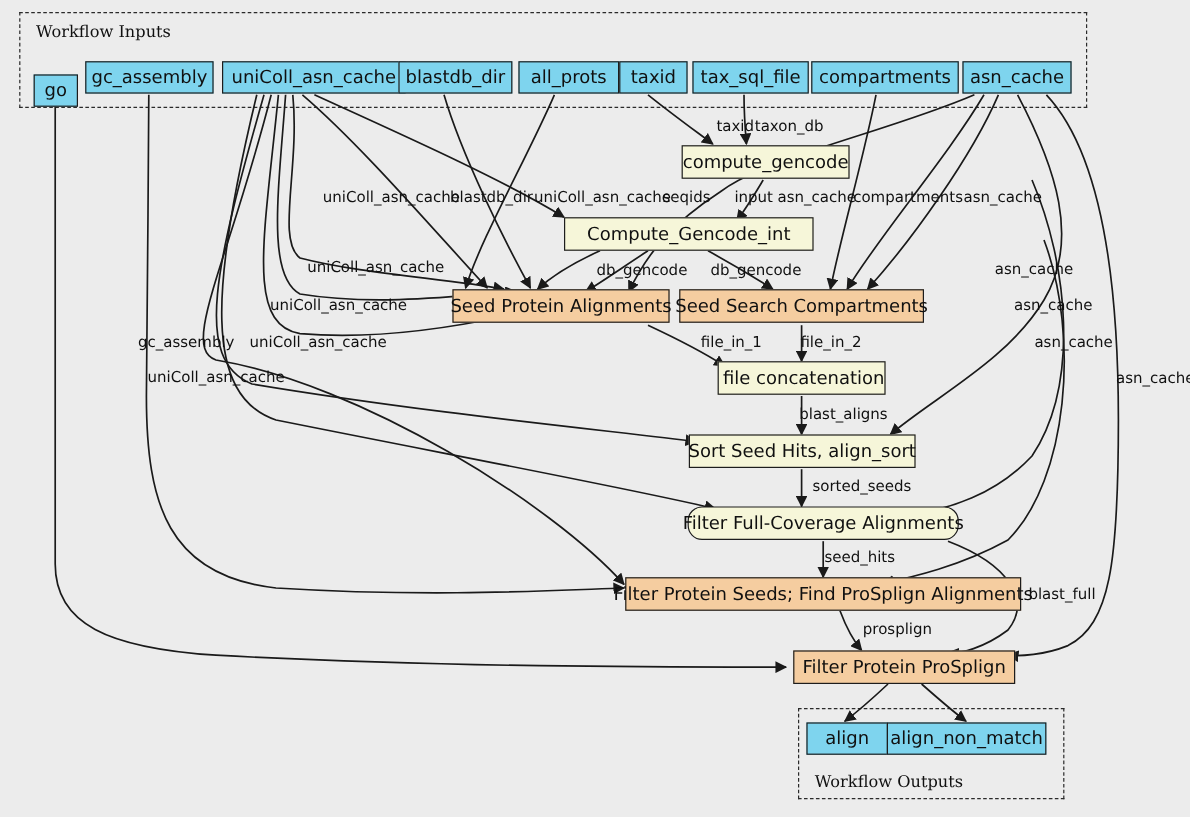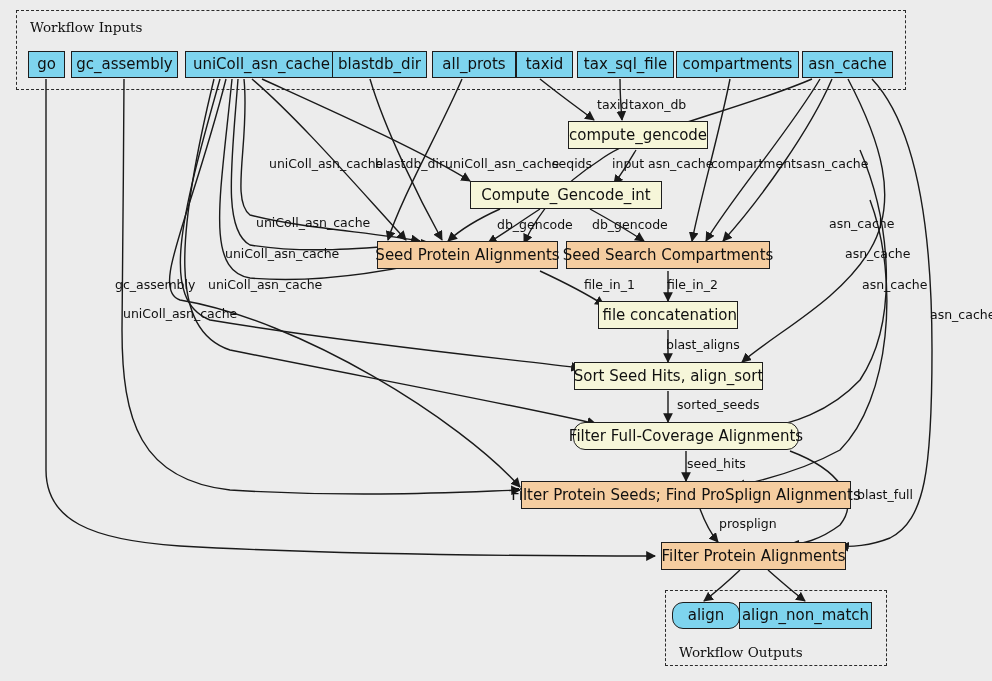--- a/index.html
+++ b/index.html
@@ -163,21 +163,21 @@
       <path class="edge-path" marker-end="url(#arrow)" d="M 790,451 C 840,470 860,500 840,525 C 820,540 800,545 790,544"></path>
 
       <path class="edge-path" d="M 872,79 C 920,130 932,240 932,350"></path>
       <path class="edge-path" marker-end="url(#arrow)" d="M 932,350 C 932,470 925,520 890,538 C 870,546 850,547 840,546"></path>
 
       <path class="edge-path" marker-end="url(#arrow)" d="M 740,570 C 724,585 712,595 704,601"></path>
       <path class="edge-path" marker-end="url(#arrow)" d="M 768,570 C 785,585 797,595 805,601"></path>
     </g>
   </svg>
 
-  <div class="node node-input" style="left:28px; top:51px; width:37px;">
+  <div class="node node-input" style="left:28px; top:62px; width:37px;">
     <span>go</span>
   </div>
   <div class="node node-input" style="left:71px; top:51px; width:107px;">
     <span>gc_assembly</span>
   </div>
   <div class="node node-input" style="left:185px; top:51px; width:153px;">
     <span>uniColl_asn_cache</span>
   </div>
   <div class="node node-input" style="left:332px; top:51px; width:95px;">
     <span>blastdb_dir</span>
@@ -194,21 +194,21 @@
   <div class="node node-input" style="left:676px; top:51px; width:123px;">
     <span>compartments</span>
   </div>
   <div class="node node-input" style="left:802px; top:51px; width:91px;">
     <span>asn_cache</span>
   </div>
 
   <div class="node node-tool" style="left:568px; top:121px; width:140px;">
     <span>compute_gencode</span>
   </div>
-  <div class="node node-tool" style="left:470px; top:181px; width:192px;">
+  <div class="node node-tool" style="left:470px; top:181px; width:208px;">
     <span>Compute_Gencode_int</span>
   </div>
   <div class="node node-step" style="left:566px; top:241px; width:204px;">
     <span>Seed Search Compartments</span>
   </div>
   <div class="node node-step" style="left:377px; top:241px; width:181px;">
     <span>Seed Protein Alignments</span>
   </div>
   <div class="node node-tool" style="left:598px; top:301px; width:140px;justify-content:flex-end;">
     <span>file concatenation</span>
@@ -216,24 +216,24 @@
   <div class="node node-tool" style="left:574px; top:362px; width:189px;">
     <span>Sort Seed Hits, align_sort</span>
   </div>
   <div class="node node-tool" style="left:573px; top:422px; width:226px;border-radius:12px;">
     <span>Filter Full-Coverage Alignments</span>
   </div>
   <div class="node node-step" style="left:521px; top:481px; width:330px;">
     <span>Filter Protein Seeds; Find ProSplign Alignments</span>
   </div>
   <div class="node node-step" style="left:661px; top:542px; width:185px;">
-    <span>Filter Protein Alignments</span>
-  </div>
-
-  <div class="node node-output" style="left:672px; top:602px; width:68px;border-radius:11px;">
+    <span>Filter Protein ProSplign</span>
+  </div>
+
+  <div class="node node-output" style="left:672px; top:602px; width:68px;">
     <span>align</span>
   </div>
   <div class="node node-output" style="left:739px; top:602px; width:133px;">
     <span>align_non_match</span>
   </div>
 
   <div class="edge-label" style="left:597px; top:99px;">taxid</div>
   <div class="edge-label" style="left:629px; top:99px;">taxon_db</div>
 
   <div class="edge-label" style="left:269px; top:158px;">uniColl_asn_cache</div>

